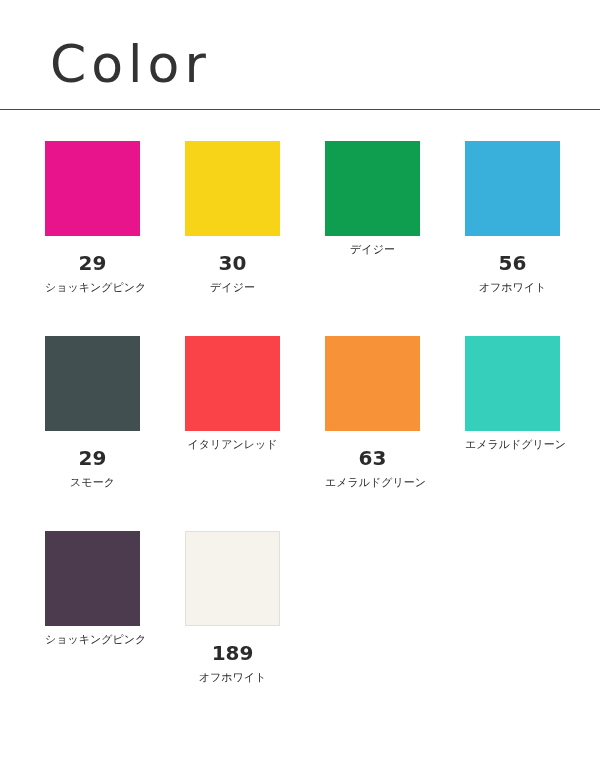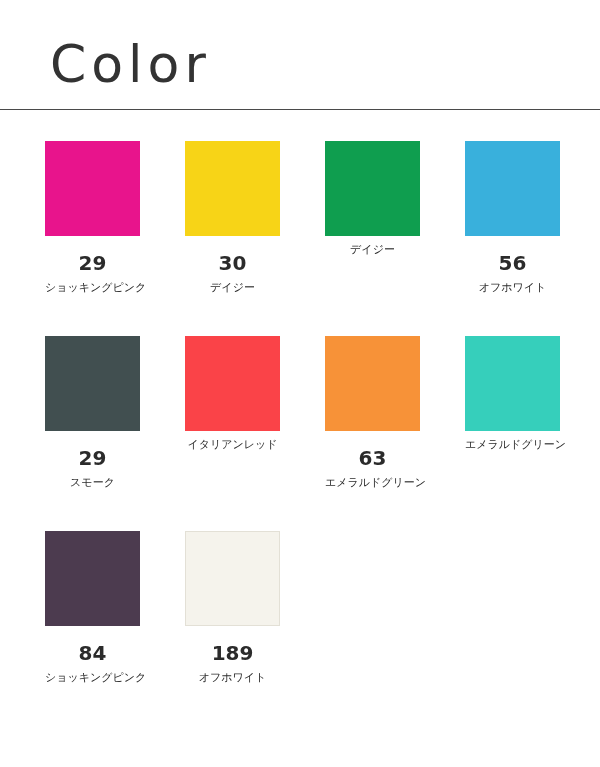--- a/index.html
+++ b/index.html
@@ -133,21 +133,20 @@
         <div class="swatch-chip" style="background: rgb(247, 146, 56);"></div>
         <div class="swatch-code">63</div>
         <div class="swatch-name">エメラルドグリーン</div>
       </div>
       <div class="swatch-cell">
         <div class="swatch-chip" style="background: rgb(54, 207, 187);"></div>
         <div class="swatch-name">エメラルドグリーン</div>
       </div>
       <div class="swatch-cell">
         <div class="swatch-chip" style="background: rgb(76, 59, 79);"></div>
-        <div class="swatch-code">84</div>
         <div class="swatch-name">ショッキングピンク</div>
       </div>
       <div class="swatch-cell">
         <div class="swatch-chip" style="background: rgb(245, 243, 236); border: 1px solid rgb(227, 224, 214);"></div>
         <div class="swatch-code">189</div>
         <div class="swatch-name">オフホワイト</div>
       </div>
     </div>
 
 </div>

